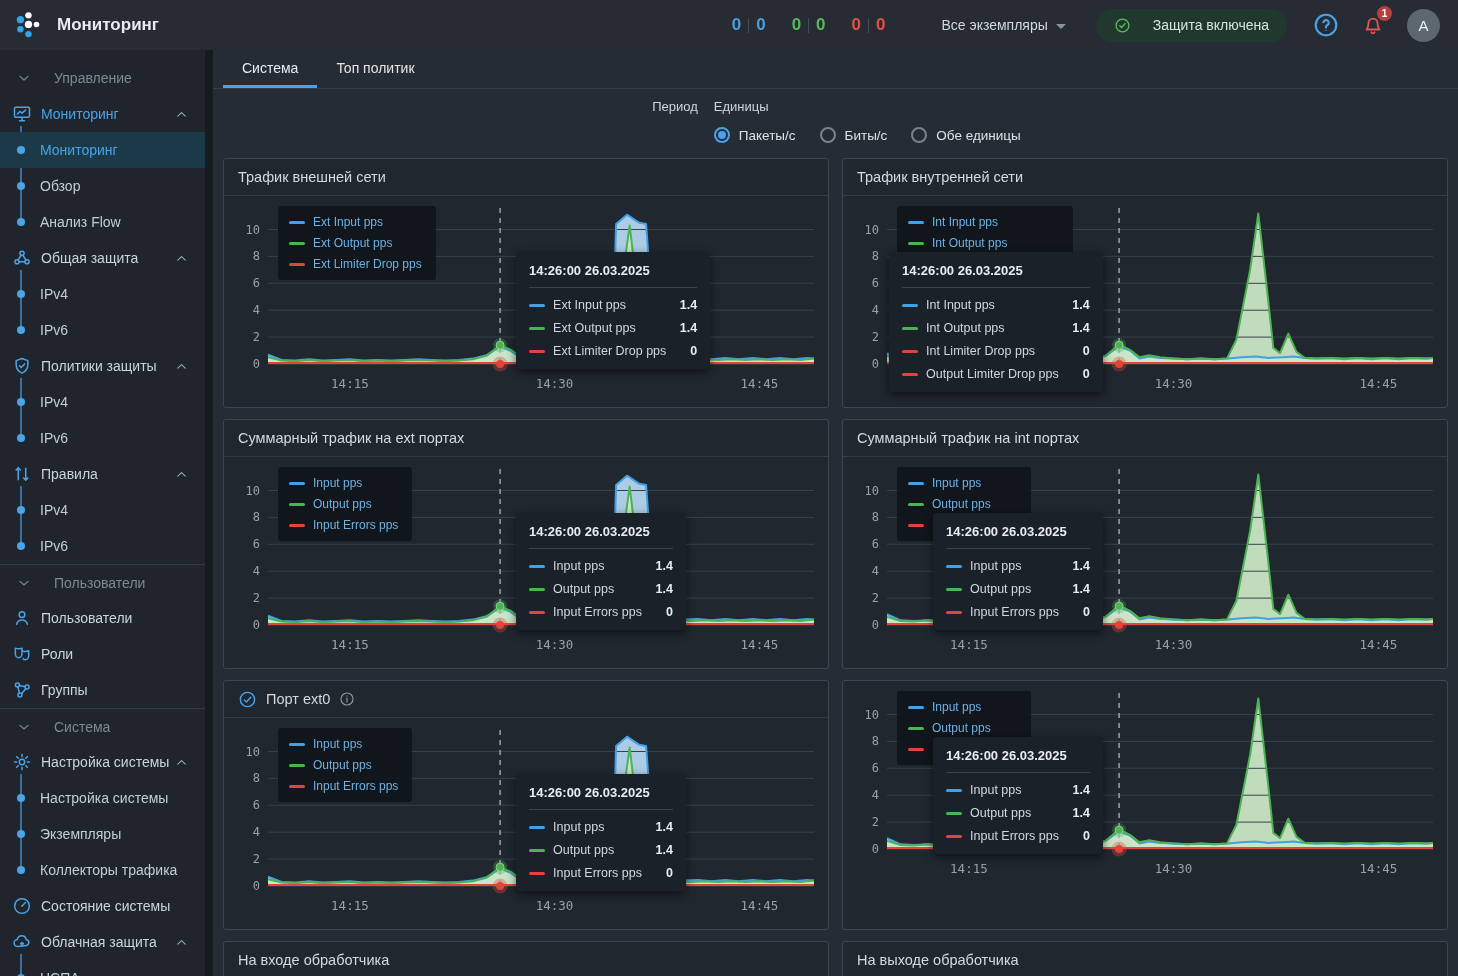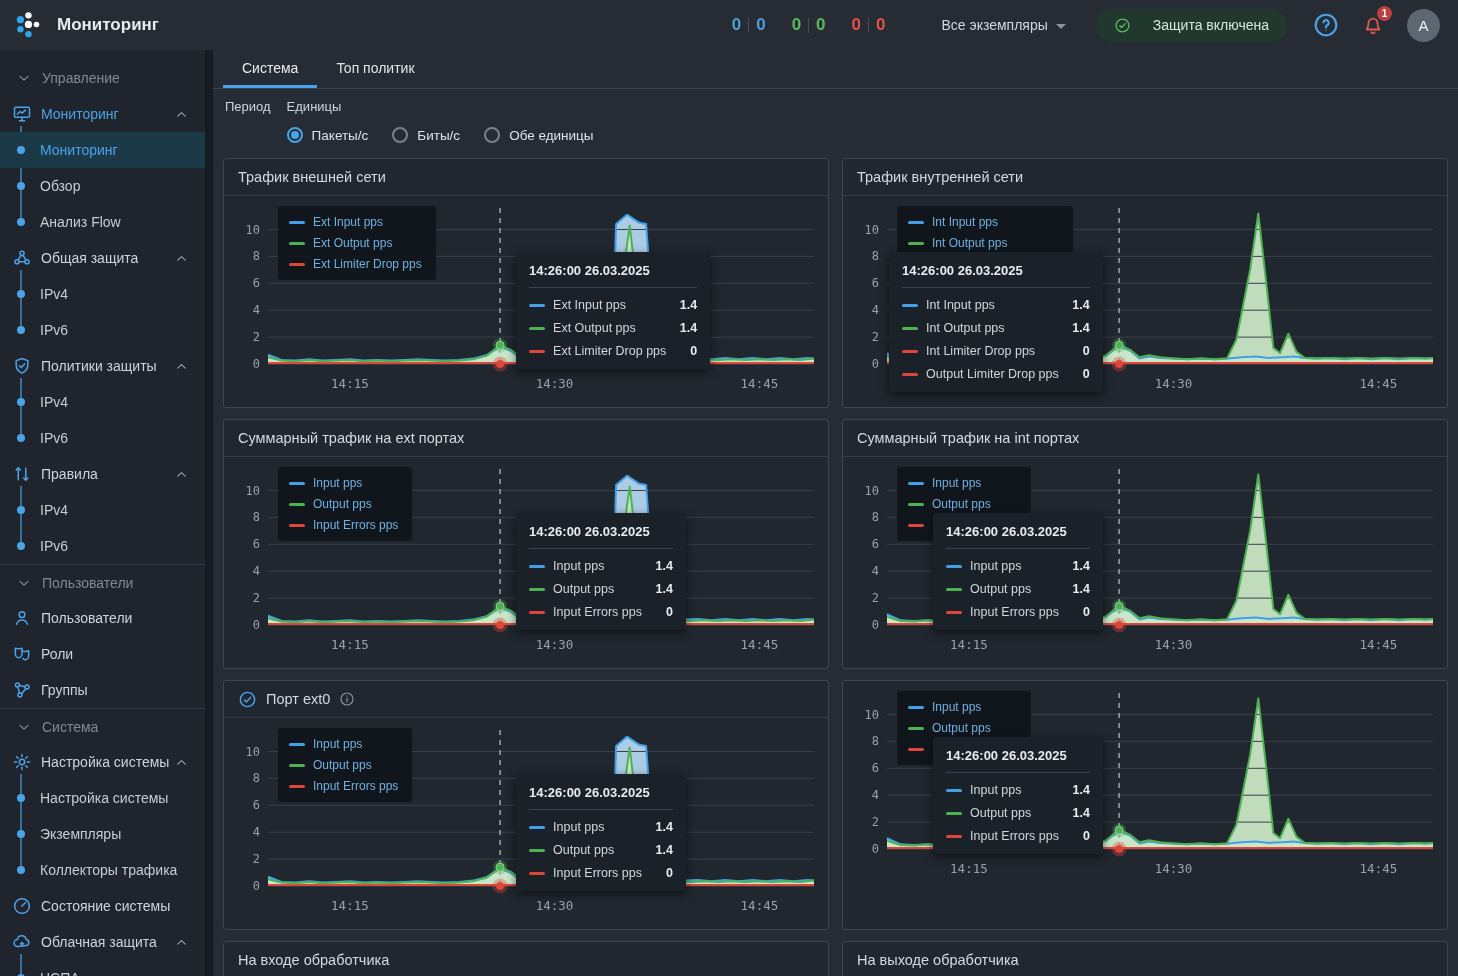--- a/index.html
+++ b/index.html
@@ -33,38 +33,38 @@
   
   .body { display:flex; flex:1; min-height:0; }
   .sidebar { width:213px; background:#20252d; flex:0 0 auto; overflow:hidden;
     border-right:8px solid #161b21; padding-top:10px; }
   .srow { height:36px; display:flex; align-items:center; position:relative; cursor:pointer; font-size:14px; }
   .srow.group { color:#7f8893; }
   .srow.group.divided { border-top:1px solid #333a43; }
   .srow .chev { margin-left:16px; width:16px; display:flex; color:#7f8893; }
   .srow .sicon { margin-left:12px; width:20px; display:flex; color:#4aa3e8; }
   .srow .slabel { margin-left:9px; flex:1; color:#ccd3da; white-space:nowrap; }
-  .srow.group .slabel { color:#7f8893; margin-left:10px;}
+  .srow.group .slabel { color:#7f8893; margin-left:22px;}
   .srow .expchev { margin-right:16px; color:#9aa6b2; display:flex;}
   .srow.sect-active .slabel { color:#4aa3e8; }
   .sublist { position:relative; }
   .sublist::before { content:""; position:absolute; left:20px; top:-6px; bottom:16px;
     width:2px; background:#3d6f9c; }
   .subrow { height:36px; display:flex; align-items:center; cursor:pointer; position:relative; font-size:14px; color:#c4ccd4;}
   .subrow .dot { position:absolute; left:17px; width:8px; height:8px; border-radius:50%; background:#4aa3e8; }
   .subrow .slabel { margin-left:40px; }
   .subrow.active { background:#1c3947; color:#4aa3e8; }
 
   
   .main { flex:1; min-width:0; display:flex; flex-direction:column; background:#262c35;}
   .tabbar { height:39px; display:flex; align-items:stretch; border-bottom:1px solid #3a414b; padding-left:10px; flex:0 0 auto;}
   .tab { display:flex; align-items:center; padding:0 19px; font-size:14px; color:#e5e5e5; cursor:pointer; border-bottom:3px solid transparent;}
   .tab.active { color:#e8ecf0; border-bottom-color:#4aa3e8; }
 
-  .controls { padding:10px 10px 9px 12px; display:flex; gap:14px; flex:0 0 auto; }
+  .controls { padding:10px 10px 9px 12px; display:flex; gap:14px; flex:0 0 auto;justify-content:center; }
   .ctl-label { font-size:13px; color:#cdd4db; margin-bottom:7px; }
   .period-row { display:flex; gap:13px; }
   .period-input { width:295px; height:28px; background:#161c23; border:1px solid #3c434d;
     border-radius:4px; color:#dde2e7; font-size:13.5px; display:flex; align-items:center;
     justify-content:center; gap:9px; cursor:text; }
   .hist-btns { display:flex; }
   .hbtn { width:30px; height:28px; border:1px solid #3c434d; background:#161c23;
     display:flex; align-items:center; justify-content:center; font-size:16px; cursor:pointer; }
   .hbtn:first-child { border-radius:4px 0 0 4px; color:#dde2e7; }
   .hbtn:last-child { border-radius:0 4px 4px 0; border-left:none; color:#69727d; }

